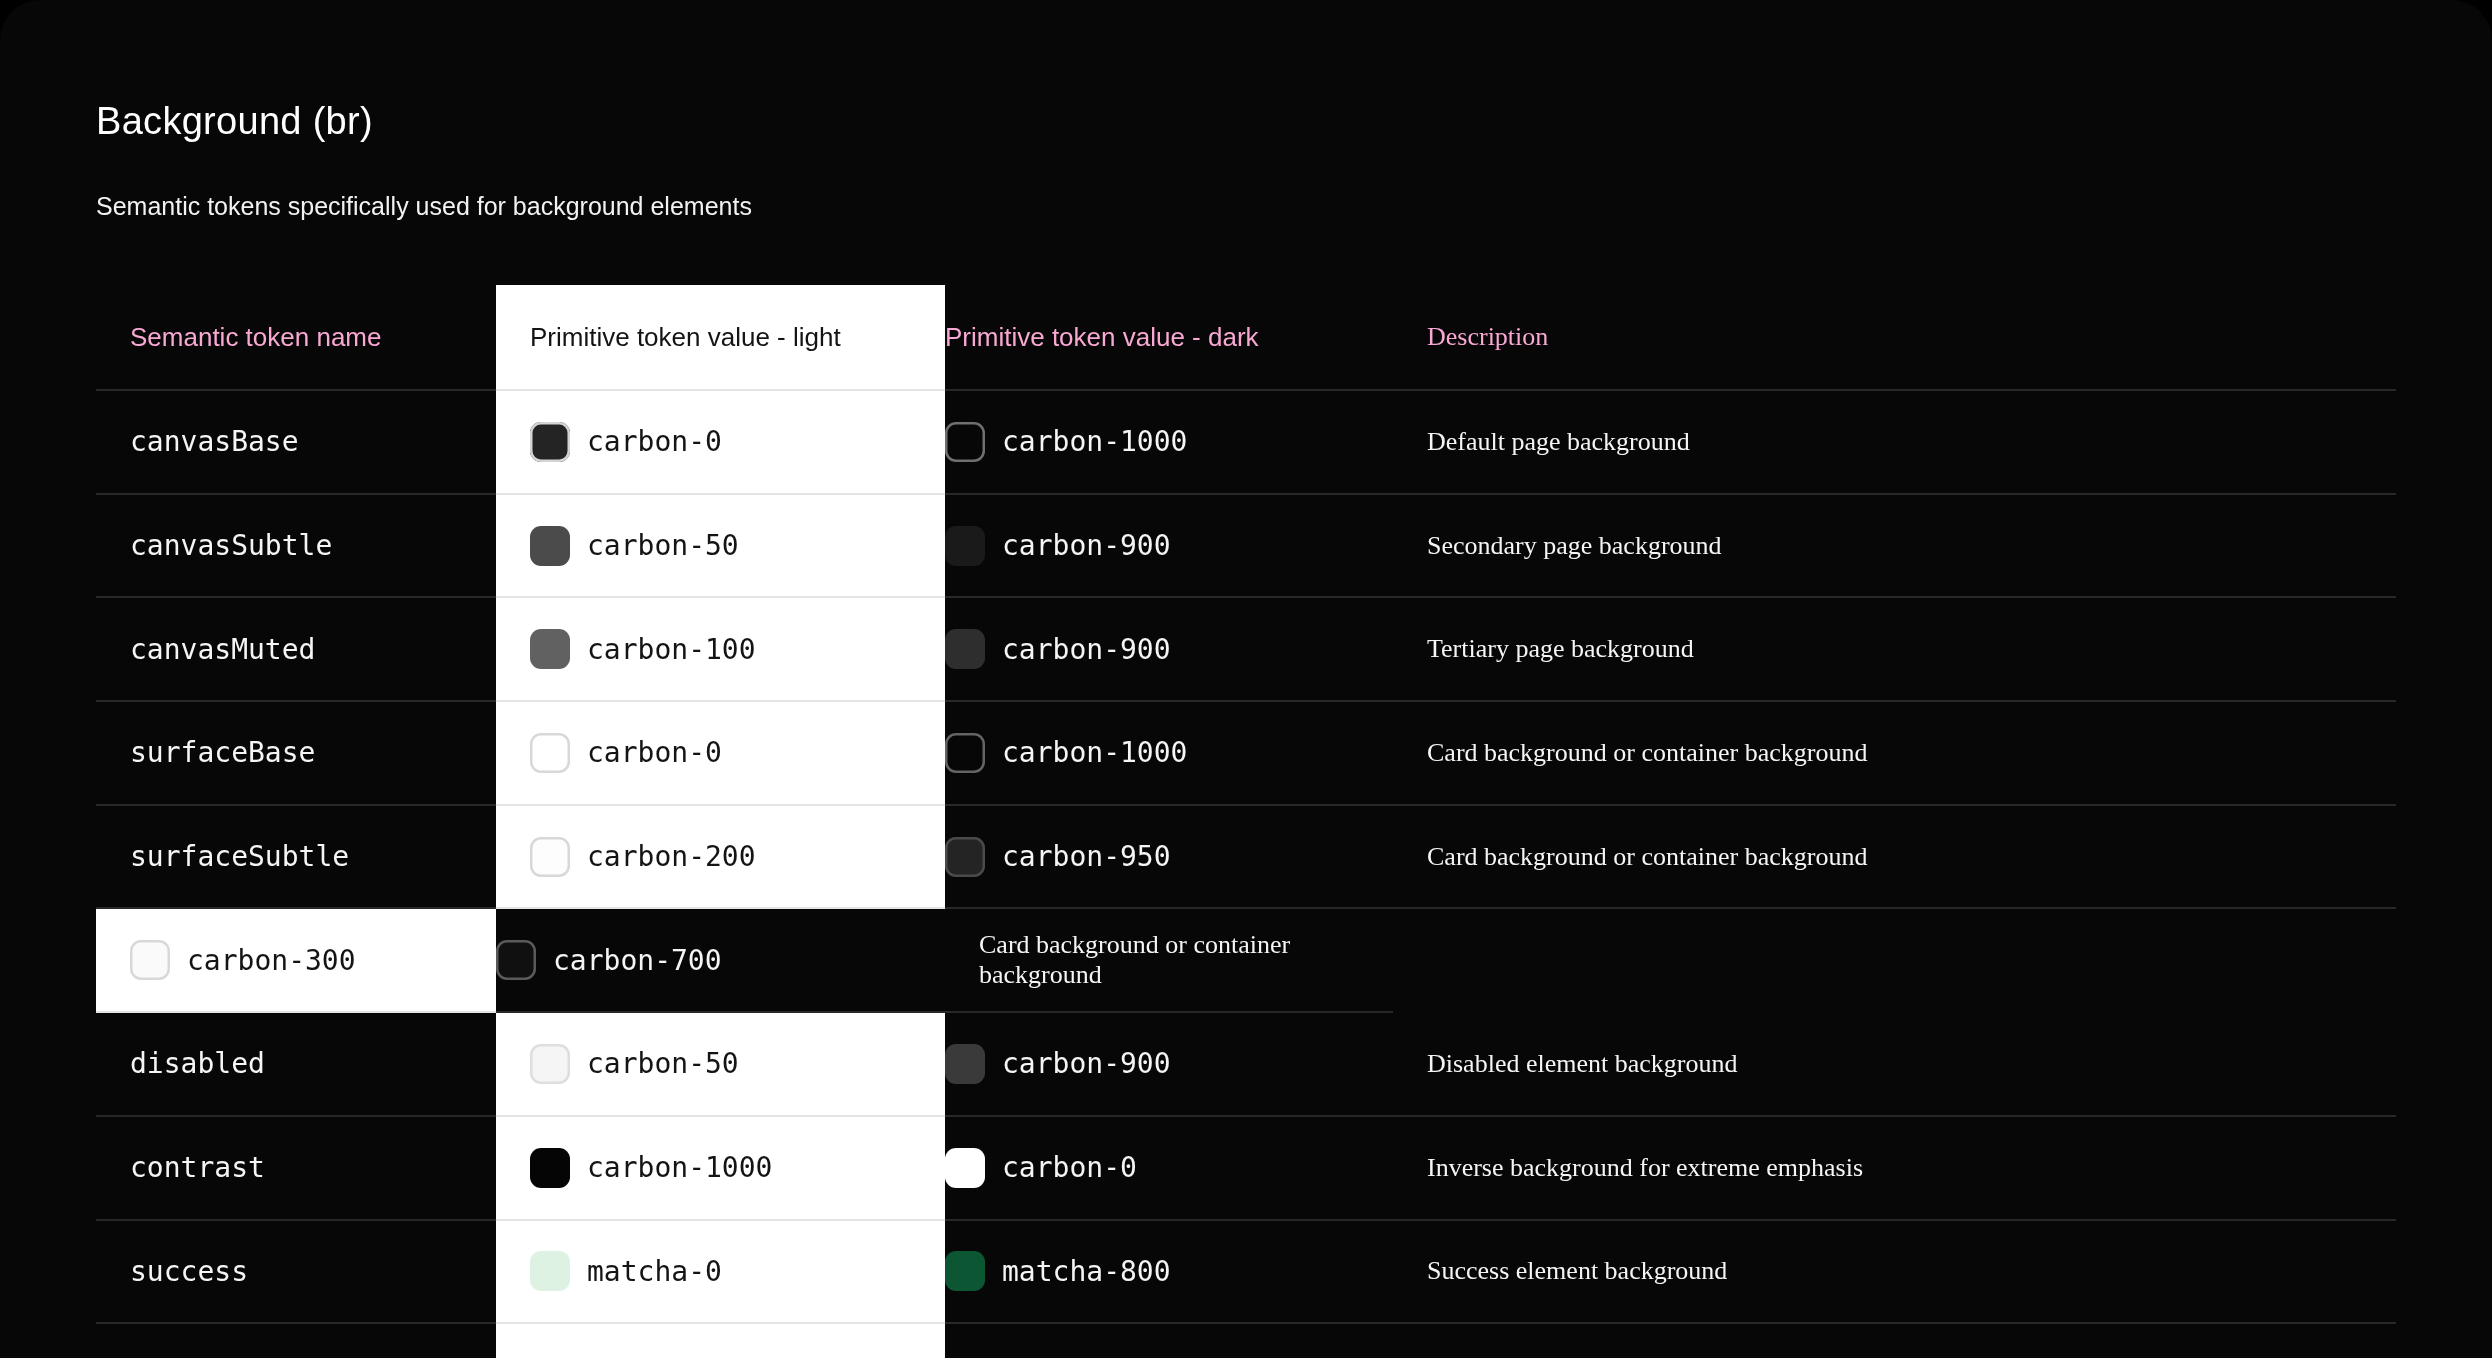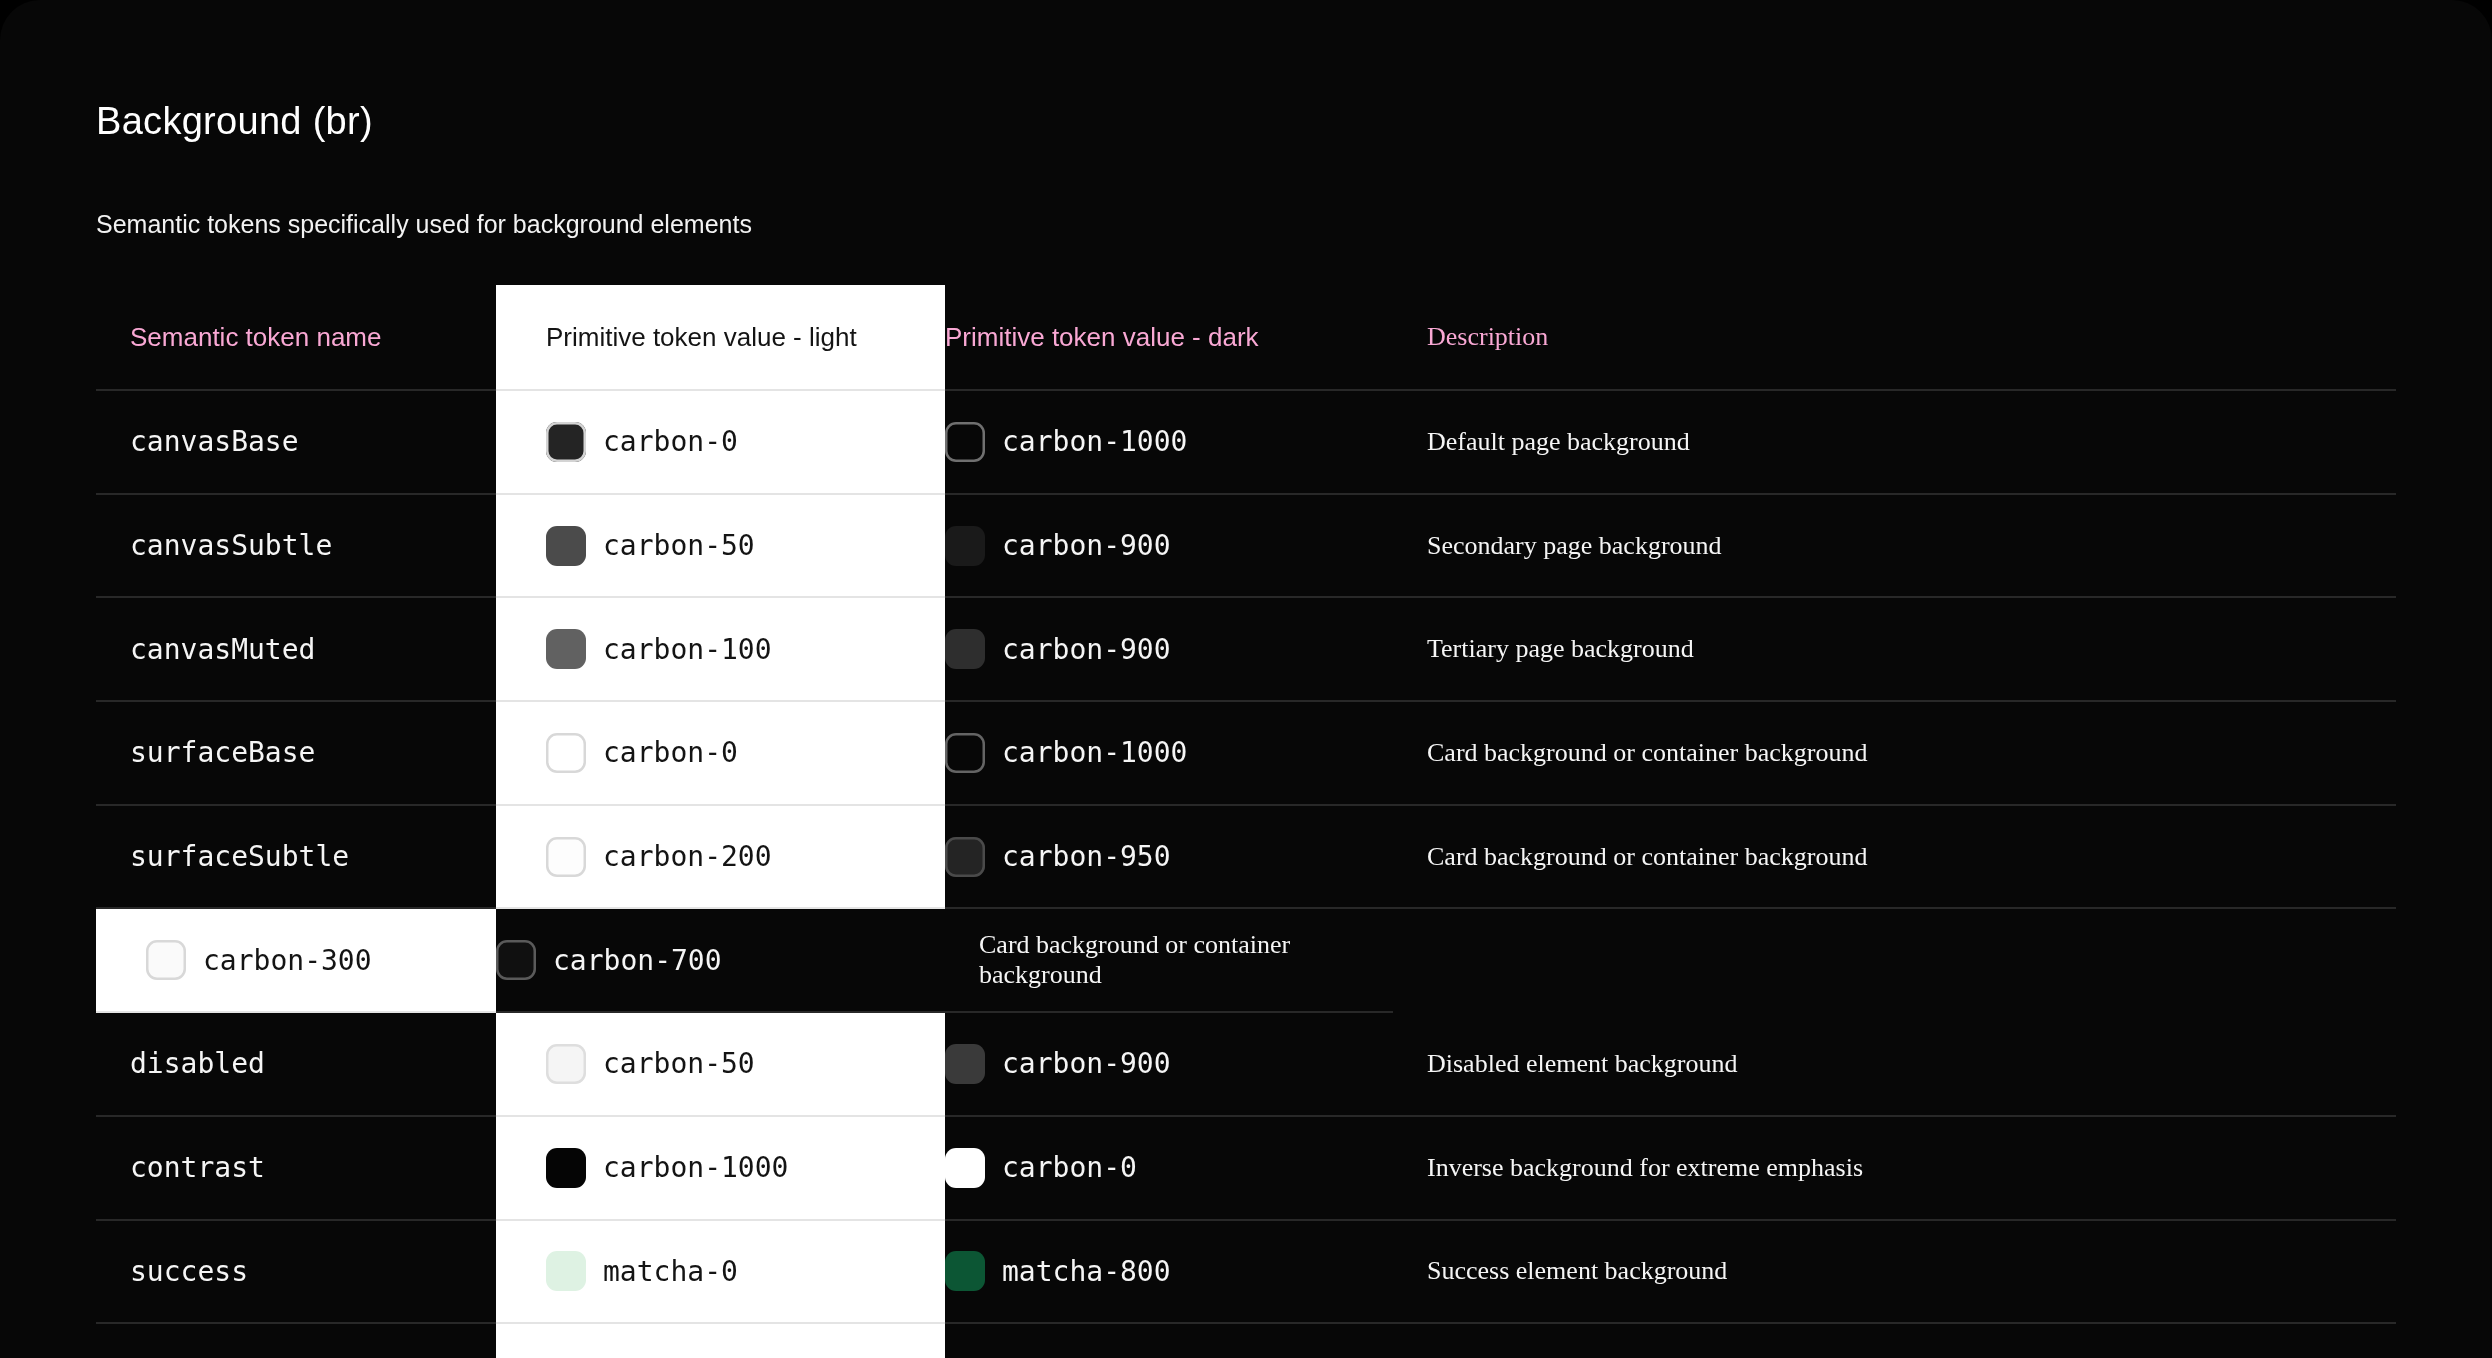--- a/index.html
+++ b/index.html
@@ -15,21 +15,21 @@
     background:#070707;
     border-radius:40px 40px 0 0;
     overflow:hidden;
   }
   .page-title{
     position:absolute;left:96px;top:100px;
     font-size:38px;font-weight:500;letter-spacing:.3px;
     color:#ffffff;
   }
   .page-subtitle{
-    position:absolute;left:96px;top:210px;
+    position:absolute;left:96px;top:192px;
     font-size:25px;font-weight:400;
     color:#f2f2f2;
   }
   .token-table{
     position:absolute;left:96px;top:285px;
     width:2300px;
   }
   .tr{
     display:grid;
     grid-template-columns:400px 449px 448px 1fr;
@@ -44,21 +44,21 @@
     box-sizing:border-box;
     color:#f5f5f5;
   }
   .partial .cell{border-bottom:none;}
   .cell-light{
     background:#ffffff;
     border-bottom-color:#e4e4e4;
     color:#141414;
   }
   .pad1{padding-left:34px;}
-  .pad2{padding-left:50px;}
+  .pad2{padding-left:34px;}
   .pad3{}
   .pad4{padding-left:34px;font-family:Liberation Serif, serif;}
   .th{
     font-size:26px;font-weight:400;color:#f9a8d4;
   }
   .th.cell-light{color:#141414;}
   .mono{
     font-family:"DejaVu Sans Mono", monospace;
     font-size:28px;
   }

